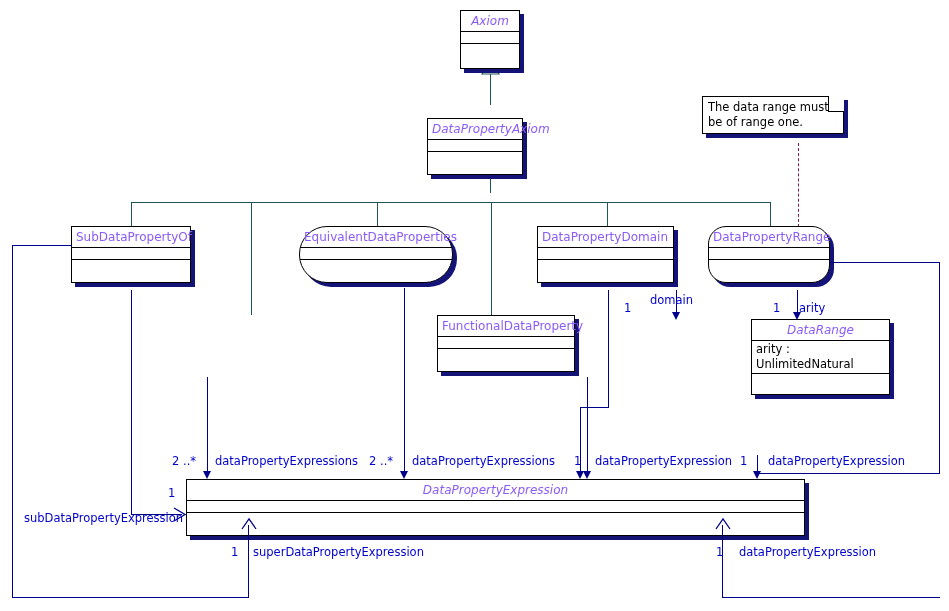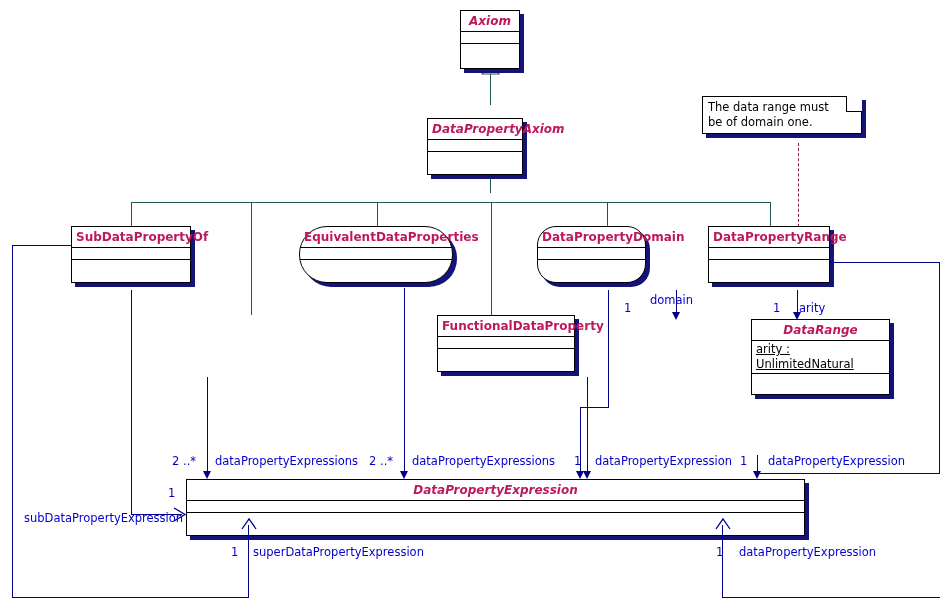--- a/index.html
+++ b/index.html
@@ -2,26 +2,26 @@
 <html><head>
 <meta charset="utf-8">
 <style>
   html,body{margin:0;padding:0;background:#ffffff;}
   body{font-family:"DejaVu Sans","Liberation Sans",sans-serif;}
   #stage{position:relative;width:949px;height:611px;background:#ffffff;overflow:hidden;}
 
   
   .uml-class{position:absolute;box-sizing:border-box;background:#ffffff;
              border:1px solid #000000;box-shadow:4px 4px 0 0 #141478;}
-  .uml-class .cname{text-align:center;font-size:12px;font-weight:bold;color:#be185d;
+  .uml-class .cname{text-align:center;font-size:12px;font-weight:normal;color:#8b5cf6;
                     padding:3px 4px 3px 4px;line-height:14px;white-space:nowrap;}
   .uml-class .cname.ital{font-style:italic;}
   .uml-class .cname.leftal{text-align:left;}
   .uml-class .sep{border-top:1px solid #000;}
-  .uml-class .compart{min-height:12px;font-size:11.5px;color:#000;padding:1px 4px;line-height:15px;text-decoration:underline;}
+  .uml-class .compart{min-height:12px;font-size:11.5px;color:#000;padding:1px 4px;line-height:15px;}
   .uml-class .compart.empty{min-height:11px;padding:0;}
 
   
   .uml-note{position:absolute;box-sizing:border-box;background:#fff;
             border:1px solid #000;box-shadow:4px 4px 0 0 #141478;
             font-size:11.5px;color:#000;line-height:15px;padding:3px 5px;}
   .note-fold{position:absolute;right:-1px;top:-1px;width:15px;height:15px;
              background:#fff;border-left:1px solid #000;border-bottom:1px solid #000;
              transform:skewX(0deg);}
   .note-fold:after{content:"";position:absolute;left:-1px;top:-1px;width:0;height:0;
@@ -100,29 +100,29 @@
   </div>
 
   <div class="uml-class" style="left:299px;top:226px;width:154px;border-radius:28px;">
     <div class="cname leftal">EquivalentDataProperties</div>
     <div class="sep"></div>
       <div class="compart empty"></div>
     <div class="sep"></div>
       <div class="compart" style="height:20px"></div>
   </div>
 
-  <div class="uml-class" style="left:537px;top:226px;width:109px;border-radius:19px;">
+  <div class="uml-class" style="left:537px;top:226px;width:137px;">
     <div class="cname leftal">DataPropertyDomain</div>
     <div class="sep"></div>
       <div class="compart empty"></div>
     <div class="sep"></div>
       <div class="compart" style="height:20px"></div>
   </div>
 
-  <div class="uml-class" style="left:708px;top:226px;width:122px;">
+  <div class="uml-class" style="left:708px;top:226px;width:122px;border-radius:18px;">
     <div class="cname leftal">DataPropertyRange</div>
     <div class="sep"></div>
       <div class="compart empty"></div>
     <div class="sep"></div>
       <div class="compart" style="height:20px"></div>
   </div>
 
 
   <div class="uml-class" style="left:437px;top:315px;width:138px;">
     <div class="cname leftal">FunctionalDataProperty</div>
@@ -142,24 +142,24 @@
   </div>
 
   <div class="uml-class" style="left:186px;top:479px;width:619px;">
     <div class="cname ital">DataPropertyExpression</div>
     <div class="sep"></div>
       <div class="compart empty"></div>
     <div class="sep"></div>
       <div class="compart" style="height:20px"></div>
   </div>
 
-  <div class="uml-note" style="left:702px;top:96px;width:160px;">
+  <div class="uml-note" style="left:702px;top:96px;width:142px;">
     <div class="note-fold"></div>
     <div>The data range must</div>
-    <div>be of domain one.</div>
+    <div>be of range one.</div>
   </div>
 
   <div class="ln v" style="left:676px;top:290px;height:25px;"></div>
   <div class="arrow-down" style="left:672px;top:312px;"></div>
   <div class="lbl mult" style="left:624px;top:302px;">1</div>
   <div class="lbl" style="left:650px;top:294px;">domain</div>
 
   <div class="ln v" style="left:797px;top:290px;height:25px;"></div>
   <div class="arrow-down" style="left:793px;top:312px;"></div>
   <div class="lbl mult" style="left:773px;top:302px;">1</div>

